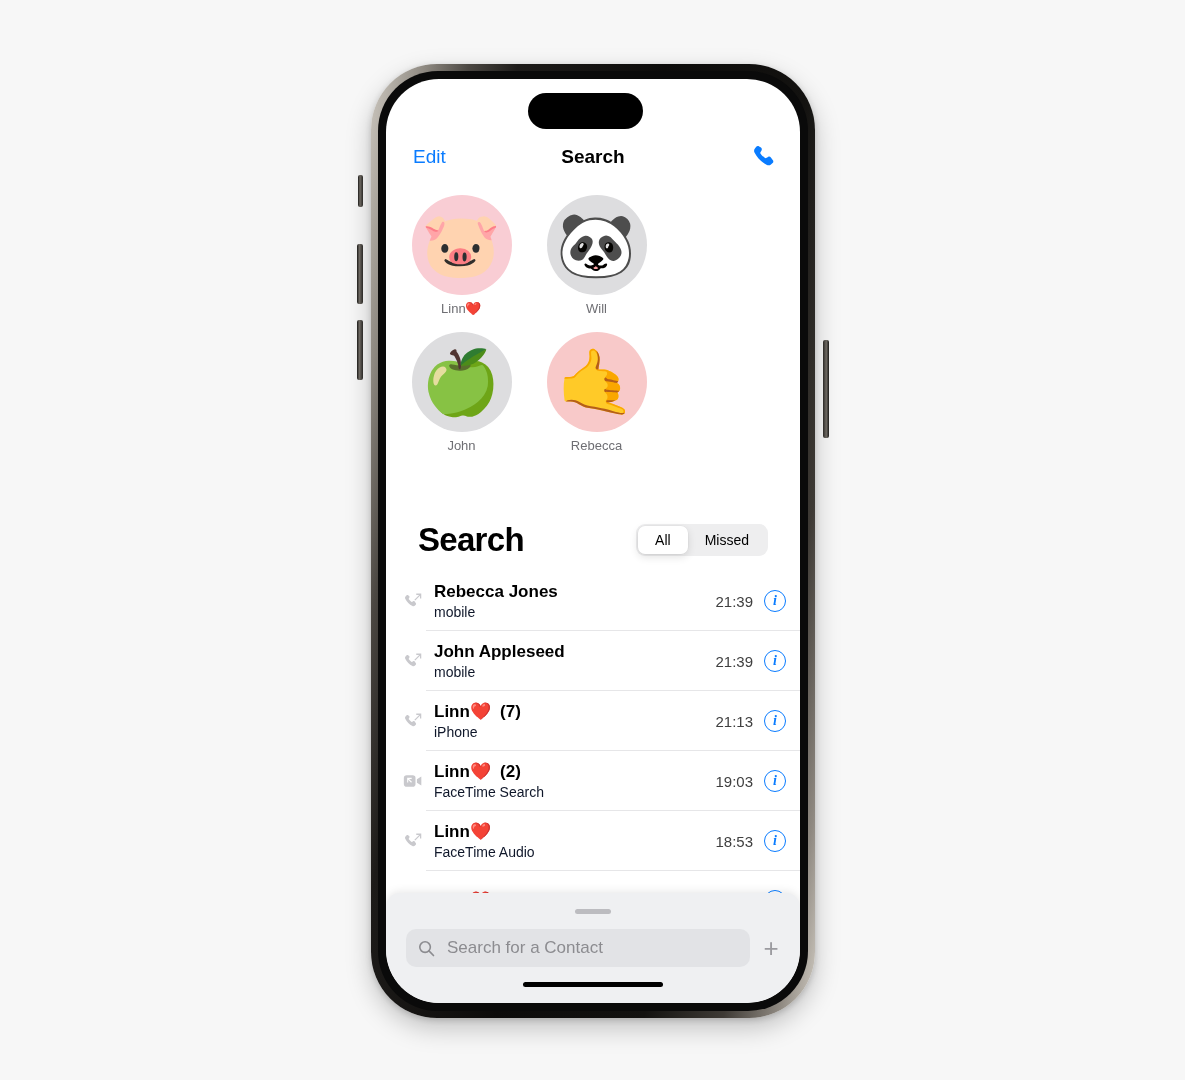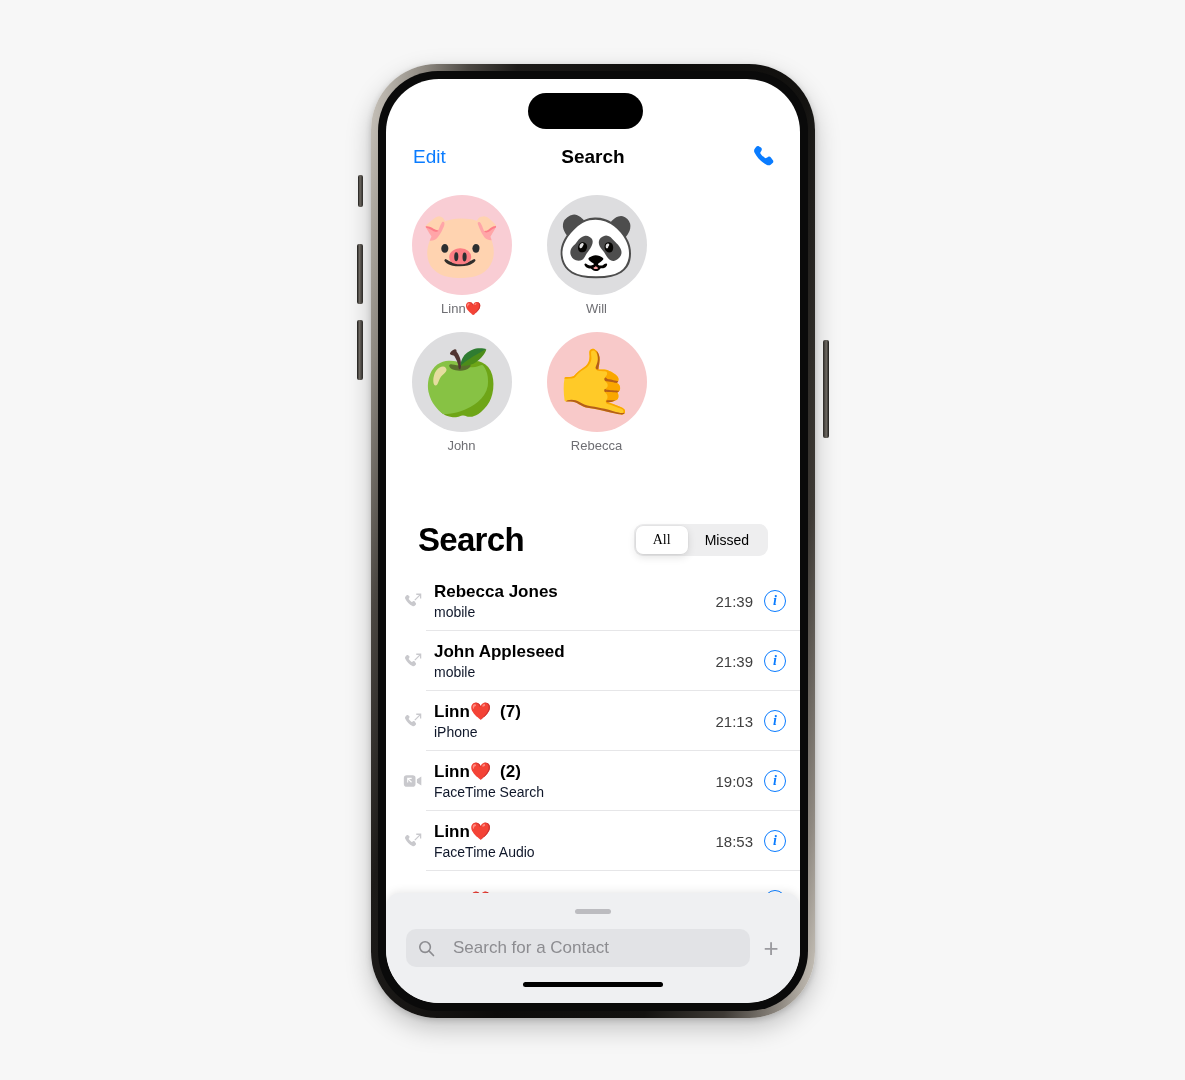--- a/index.html
+++ b/index.html
@@ -97,21 +97,20 @@
     display:flex; background:#eeeeef; border-radius:9px; padding:2px;
     height:32px; align-items:center;
   }
   .seg-opt{
     padding:0 17px; height:28px; line-height:28px;
     font-size:14px; color:#000; border-radius:7px; cursor:pointer;
   }
   .seg-opt.active{
     background:#fff;
     box-shadow:0 0 0 .5px rgba(0,0,0,.04), 0 3px 8px rgba(0,0,0,.12);
-    font-family:Liberation Serif, serif;
   }
 
   
   .calllist{ position:absolute; left:0; top:492px; width:414px; }
   .row{
     position:relative; display:flex; align-items:center;
     height:60px; padding-left:14px; cursor:pointer;
   }
   .row-ico{
     width:26px; flex:0 0 26px; display:flex; justify-content:center;
@@ -146,21 +145,21 @@
   .grabber{
     position:absolute; left:50%; transform:translateX(-50%); top:16px;
     width:36px; height:5px; border-radius:3px; background:#bcbcc0;
   }
   .searchrow{
     position:absolute; left:20px; right:16px; top:36px;
     display:flex; align-items:center; gap:8px;
   }
   .searchbox{
     flex:1; height:38px; border-radius:10px; background:#e2e3e6;
-    display:flex; align-items:center; padding:0 12px; gap:18px;
+    display:flex; align-items:center; padding:0 12px; gap:12px;
   }
   .search-ph{ font-size:17px; color:#8c8c90; }
   .plus{ width:26px; text-align:center; font-size:26px;
     color:#9b9ba0; line-height:26px; cursor:pointer; font-weight:300; }
   .homebar{
     position:absolute; left:50%; transform:translateX(-50%); bottom:16px;
     width:140px; height:5px; border-radius:3px; background:#000;
   }
 </style>
 </head>

